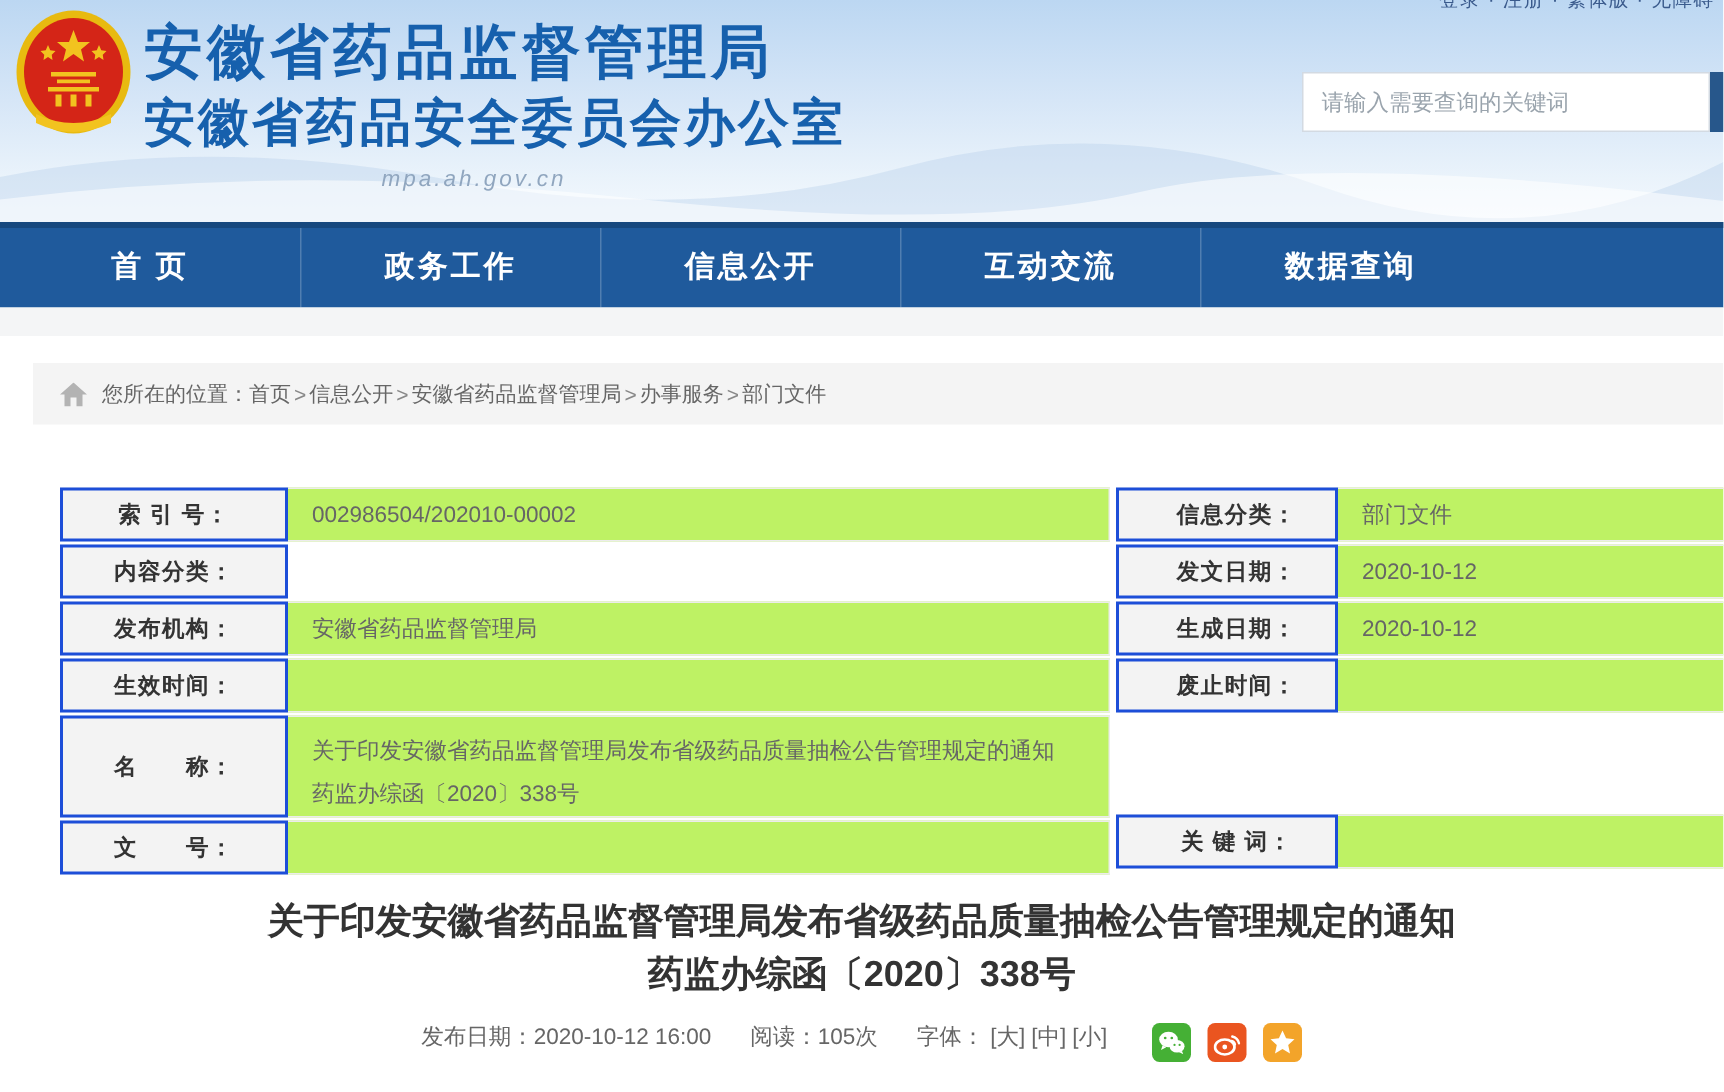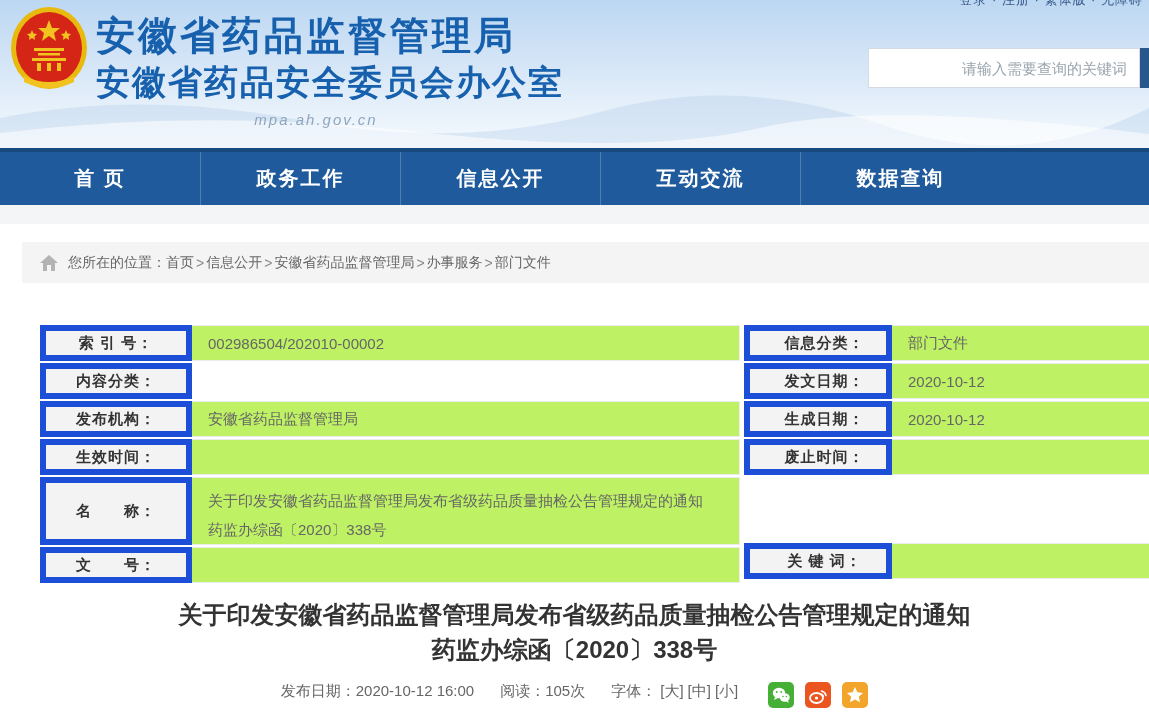--- a/index.html
+++ b/index.html
@@ -11,21 +11,21 @@
   .header { position:absolute; left:0; top:0; width:1149px; height:148px;
             background:linear-gradient(180deg,#bcd7f2 0%,#d6e6f7 45%,#eaf3fb 80%,#f4f9fe 100%); }
   .mountains { position:absolute; left:0; bottom:0; width:1149px; height:70px; pointer-events:none; }
   .toplinks { position:absolute; top:-9px; right:6px; height:18px; font-size:13px; color:#3a5a8c; letter-spacing:1px; white-space:nowrap; }
   .emblem { position:absolute; left:10px; top:6px; width:78px; height:88px; }
   .titles { position:absolute; left:96px; top:12px; width:440px; text-align:center; }
   .title1 { font-size:39px; font-weight:bold; color:#1660ad; letter-spacing:3px; line-height:48px; white-space:nowrap; text-align:left; }
   .title2 { font-size:34px; font-weight:bold; color:#1660ad; letter-spacing:2px; line-height:44px; white-space:nowrap; text-align:center; }
   .siteurl { font-size:15px; color:#90a6bf; letter-spacing:2px; line-height:28px; margin-top:2px;font-style:italic; }
   .searchbox { position:absolute; left:868px; top:48px; width:272px; height:40px; }
-  .searchbox input { width:100%; height:100%; border:1px solid #d3dae2; background:#fff; padding:12px 12px; font-size:15px; color:#333; outline:none; font-family:inherit;text-align:right; }
+  .searchbox input { width:100%; height:100%; border:1px solid #d3dae2; background:#fff; padding:12px 12px; font-size:15px; color:#333; outline:none; font-family:inherit; }
   .searchbox input::placeholder { color:#9aa4ad; }
   .search-btn { position:absolute; left:1140px; top:48px; width:60px; height:40px; background:#27578b; border:none; color:#fff; font-size:16px; cursor:pointer; }
 
   
   .nav { position:absolute; left:0; top:148px; width:1200px; height:57px; background:#1f5a9c; border-top:4px solid #17487e; display:flex; }
   .nav-item { width:200px; height:53px; line-height:53px; text-align:center; color:#fff; font-size:20px; font-weight:bold; letter-spacing:2px; cursor:pointer; border-left:1px solid rgba(255,255,255,0.22); }
   .nav-item:first-child { border-left:none; }
 
   .subband { position:absolute; left:0; top:205px; width:1149px; height:19px; background:#f4f5f6; }
 
@@ -33,21 +33,21 @@
   .breadcrumb { position:absolute; left:22px; top:242px; width:1127px; height:41px; background:#f4f4f4; display:flex; align-items:center; font-size:14px; color:#666; }
   .home-ico { margin:0 10px 0 18px; width:18px; height:16px; }
   .crumb { color:#666; cursor:pointer; }
   .crumb-sep { color:#888; margin:0 2px; }
 
   
   .tbl { position:absolute; top:325px; display:flex; flex-direction:column; gap:2px; }
   .tbl-left  { left:40px;  width:700px; }
   .tbl-right { left:744px; width:406px; }
   .trow { display:flex; }
-  .trow .lbl { background:#f3f3f3; border:6px solid #1d4ed8; display:flex; align-items:center; justify-content:center; font-size:15px; font-weight:bold; color:#333; letter-spacing:1px; }
+  .trow .lbl { background:#f3f3f3; border:2px solid #1d4ed8; display:flex; align-items:center; justify-content:center; font-size:15px; font-weight:bold; color:#333; letter-spacing:1px; }
   .tbl-left  .lbl { width:152px; }
   .tbl-right .lbl { width:148px;padding-left:13px; }
   .trow .val { flex:1; background:#bef264; border:1px solid #ececec; border-left:none; display:flex; align-items:center; padding-left:16px; font-size:15px; color:#666; }
   .h36 { height:36px; }
   .h64 { height:68px; }
   .val-multiline { align-items:flex-start !important; padding-top:8px; line-height:29px; white-space:pre-line; }
   .spacer-row { height:64px; }
 
   
   .art-title { position:absolute; left:0; top:597px; width:1149px; text-align:center; color:#333; }

